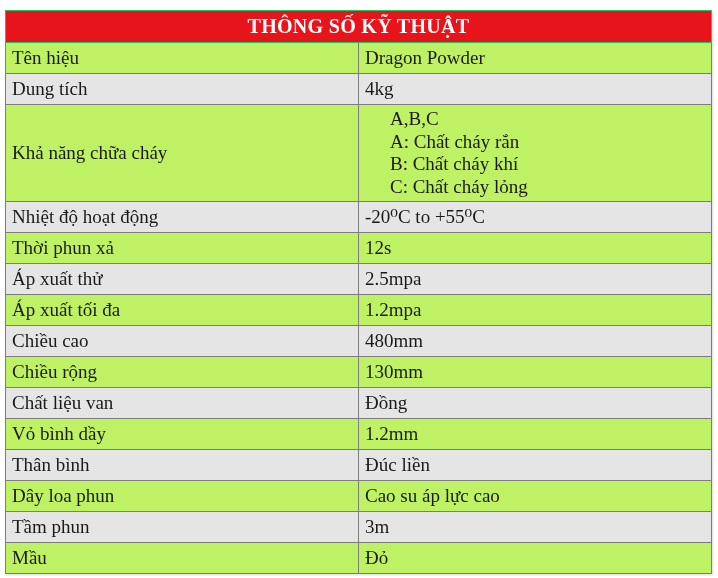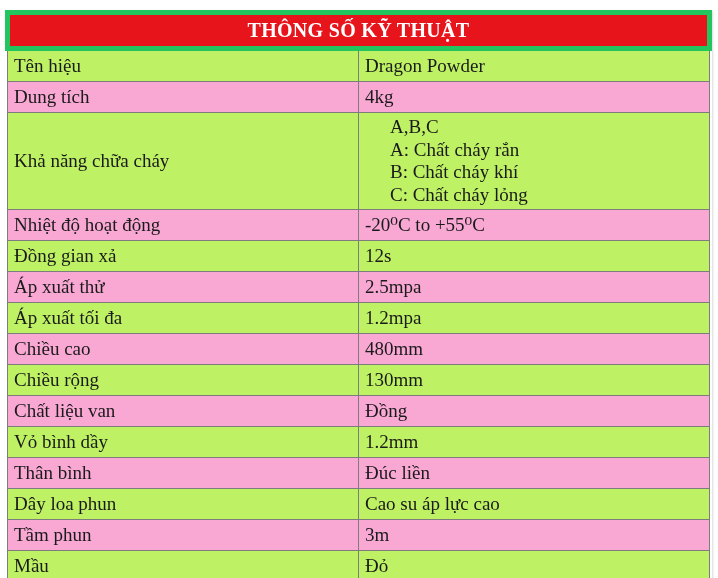--- a/index.html
+++ b/index.html
@@ -8,30 +8,30 @@
       position: absolute; left: 5px; top: 10px; width: 707px;
       border-collapse: collapse; table-layout: fixed;
       font-family: "Liberation Serif", "DejaVu Serif", serif;
       color: #1a1a1a;
       box-shadow: 1px 1px 2px rgba(0,0,0,0.15);
     }
     .spec-table th.title {
       background: #e8141c; color: #ffffff; height: 31px;
       font-size: 20px; font-weight: bold; text-align: center;
       letter-spacing: 0.3px; padding: 0;
-      border: 5px solid #22c55e;
+      border: 1px solid #22c55e;
     }
     .spec-table td {
       border: 1.5px solid #7d7d7d;
       font-size: 19px; line-height: 22px;
       padding: 3px 0 3px 6px; height: 24px; vertical-align: middle;
     }
     .spec-table td.label { width: 312px; }
     .spec-table tr.odd td { background: #bef264; }
-    .spec-table tr.even td { background: #f9a8d4; margin-top: 8px; }
+    .spec-table tr.even td { background: #e5e5e5; margin-top: 8px; }
     .multi div { line-height: 22.5px; margin-left: 25px; }
   </style>
 </head>
 <body>
 
 <table class="spec-table">
   <thead>
     <tr>
       <th class="title" colspan="2">THÔNG SỐ KỸ THUẬT</th>
     </tr>
@@ -52,21 +52,21 @@
         <div>A: Chất cháy rắn</div>
         <div>B: Chất cháy khí</div>
         <div>C: Chất cháy lỏng</div>
       </td>
     </tr>
     <tr class="even">
       <td class="label">Nhiệt độ hoạt động</td>
       <td>-20⁰C  to +55⁰C</td>
     </tr>
     <tr class="odd">
-      <td class="label">Đồng gian xả</td>
+      <td class="label">Thời phun xả</td>
       <td>12s</td>
     </tr>
     <tr class="even">
       <td class="label">Áp xuất thử</td>
       <td>2.5mpa</td>
     </tr>
     <tr class="odd">
       <td class="label">Áp xuất tối đa</td>
       <td>1.2mpa</td>
     </tr>

